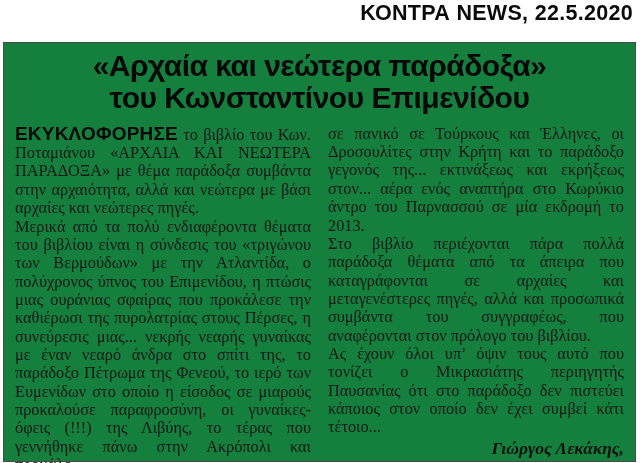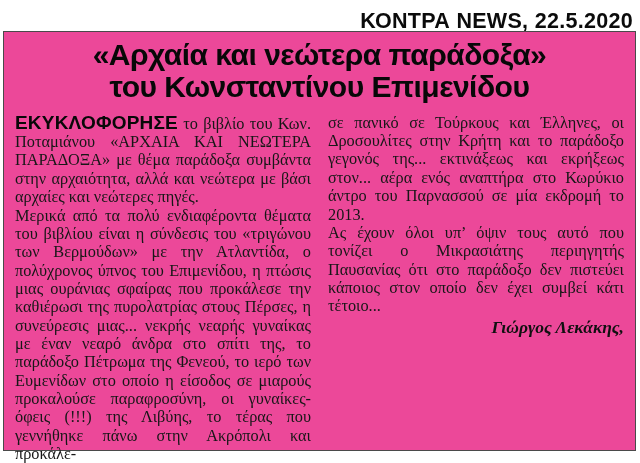--- a/index.html
+++ b/index.html
@@ -10,38 +10,38 @@
   body {
     width: 640px;
     height: 463px;
     position: relative;
     overflow: hidden;
     font-family: "Liberation Serif", serif;
     color: #0d0d0d;
   }
   .masthead {
     position: absolute;
-    top: 9px;
+    top: 1px;
     right: 7px;
     font-family: "Liberation Sans", sans-serif;
     font-weight: bold;
     font-size: 21.5px;
     letter-spacing: 0.3px;
     color: #0b0b0b;
     white-space: nowrap;
   }
   .article-box {
     position: absolute;
     left: 3px;
-    top: 31px;
+    top: 42px;
     width: 633px;
     height: 420px;
     border: 1.5px solid #4a4a4a;
     box-sizing: border-box;
-    background: #ec4899;
+    background: #15803d;
   }
   .headline {
     margin: 7px 6px 0 6px;
     text-align: center;
     font-family: "Liberation Sans", sans-serif;
     font-weight: bold;
     font-size: 30px;
     line-height: 1.08;
     letter-spacing: -0.5px;
     color: #080808;
@@ -91,20 +91,21 @@
 
     <div class="col">
       <p>
         <strong class="lead-word">ΕΚΥΚΛΟΦΟΡΗΣΕ</strong><span> το βιβλίο του Κων. Ποταμιάνου «ΑΡΧΑΙΑ ΚΑΙ ΝΕΩΤΕΡΑ ΠΑΡΑΔΟΞΑ» με θέμα παράδοξα συμβάντα στην αρχαιότητα, αλλά και νεώτερα με βάσι αρχαίες και νεώτερες πηγές.</span>
       </p>
       <p>Μερικά από τα πολύ ενδιαφέροντα θέματα του βιβλίου είναι η σύνδεσις του «τριγώνου των Βερμούδων» με την Ατλαντίδα, ο πολύχρονος ύπνος του Επιμενίδου, η πτώσις μιας ουράνιας σφαίρας που προκάλεσε την καθιέρωσι της πυρολατρίας στους Πέρσες, η συνεύρεσις μιας... νεκρής νεαρής γυναίκας με έναν νεαρό άνδρα στο σπίτι της, το παράδοξο Πέτρωμα της Φενεού, το ιερό των Ευμενίδων στο οποίο η είσοδος σε μιαρούς προκαλούσε παραφροσύνη, οι γυναίκες-όφεις (!!!) της Λιβύης, το τέρας που γεννήθηκε πάνω στην Ακρόπολι και προκάλε-</p>
     </div>
 
     <div class="col">
       <p>σε πανικό σε Τούρκους και Έλληνες, οι Δροσουλίτες στην Κρήτη και το παράδοξο γεγονός της... εκτινάξεως και εκρήξεως στον... αέρα ενός αναπτήρα στο Κωρύκιο άντρο του Παρνασσού σε μία εκδρομή το 2013.</p>
+      <p>Στο βιβλίο περιέχονται πάρα πολλά παράδοξα θέματα από τα άπειρα που καταγράφονται σε αρχαίες και μεταγενέστερες πηγές, αλλά και προσωπικά συμβάντα του συγγραφέως, που αναφέρονται στον πρόλογο του βιβλίου.</p>
       <p>Ας έχουν όλοι υπ’ όψιν τους αυτό που τονίζει ο Μικρασιάτης περιηγητής Παυσανίας ότι στο παράδοξο δεν πιστεύει κάποιος στον οποίο δεν έχει συμβεί κάτι τέτοιο...</p>
       <div class="signature">
         <div>Γιώργος Λεκάκης,</div>
 
       </div>
     </div>
 
   </div>
 </div>
 

